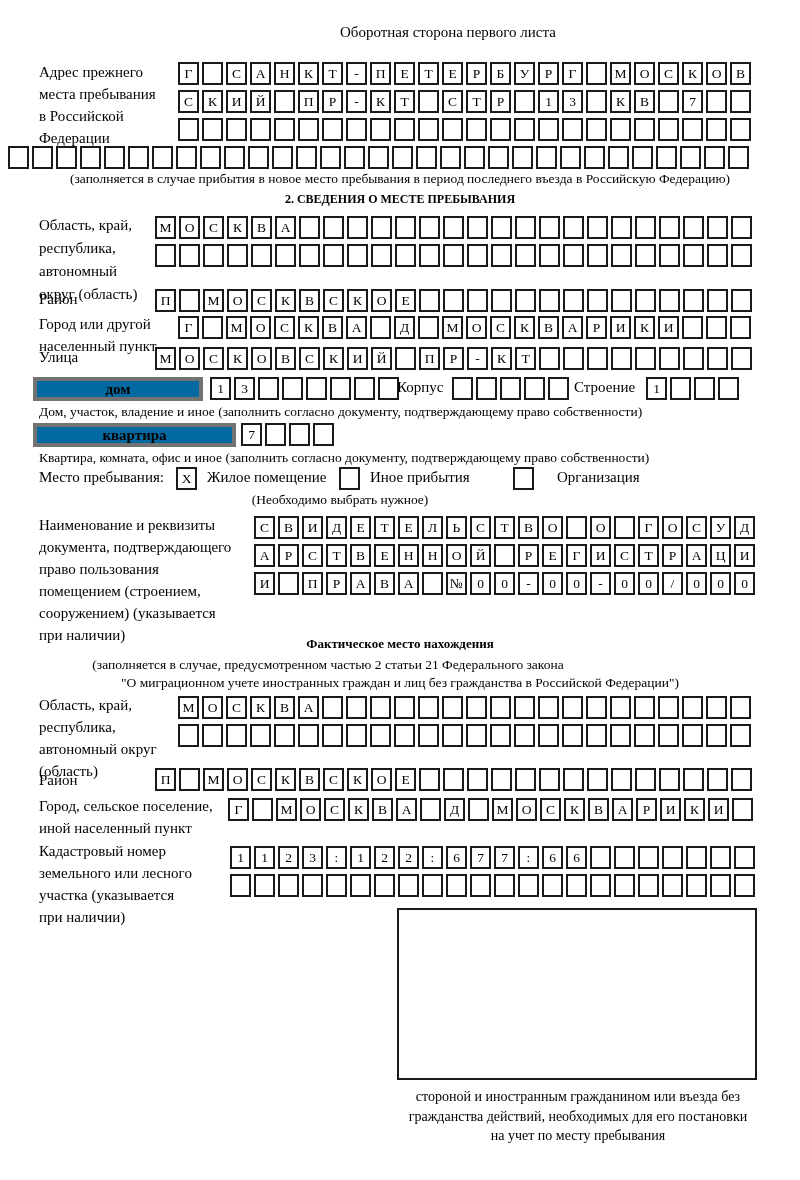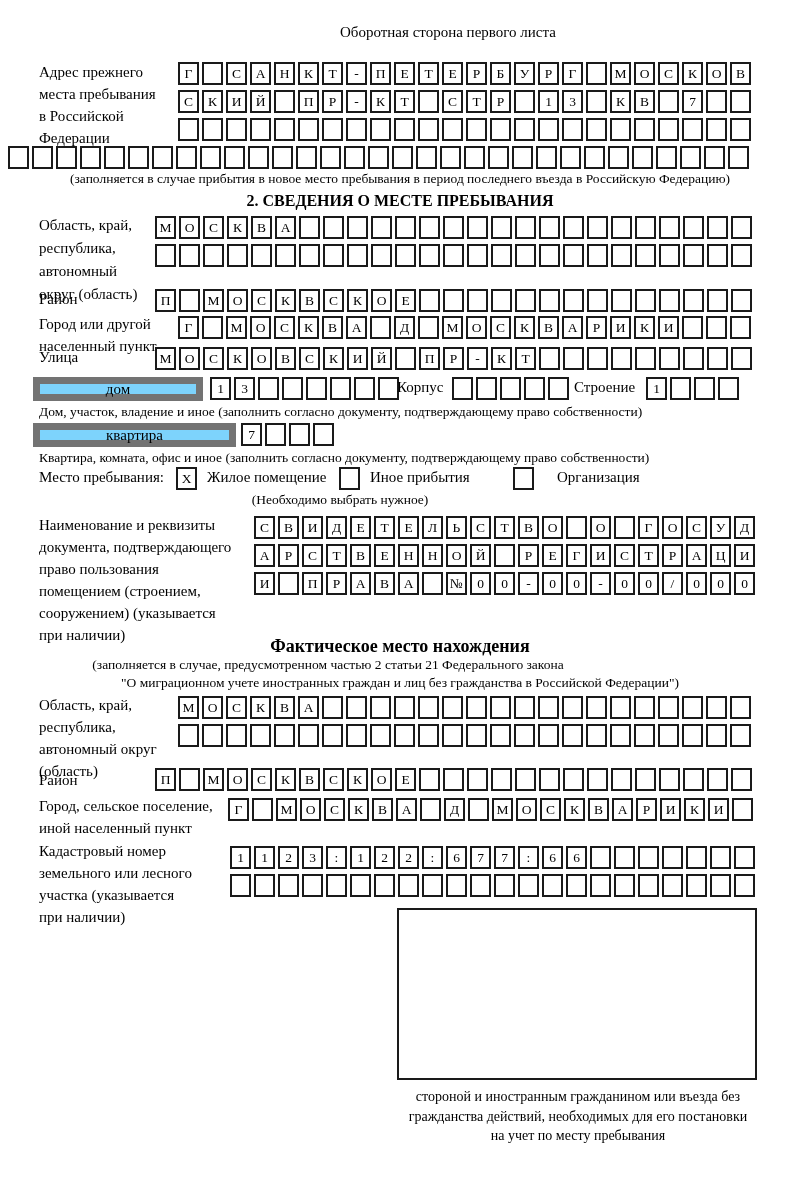--- a/index.html
+++ b/index.html
@@ -13,22 +13,22 @@
   .cbox{
     flex:0 0 21px;width:21px;height:23px;border:2px solid #1a1a1a;background:#fff;
     display:flex;align-items:center;justify-content:center;
     font-size:13.5px;line-height:1;
   }
   .lbl{font-size:15px;white-space:nowrap}
   .note{font-size:13.5px;white-space:nowrap}
   .center{text-align:center}
   .bold{font-weight:bold}
   .widebox{
-    position:absolute;border:7px solid #737373;background:#7dd3fc;
-    display:flex;align-items:center;justify-content:center;font-size:15px;
+    position:absolute;border:4px solid #737373;background:#0369a1;
+    display:flex;align-items:center;justify-content:center;font-size:15px;font-weight:bold;
   }
   .stamp{position:absolute;border:2px solid #1a1a1a;background:#fff}
 </style>
 </head>
 <body>
 
 <div class="abs lbl" style="left:340px;top:24px;width:400px;text-align:left">Оборотная сторона первого листа</div>
 
 <div class="abs lbl" style="left:39px;top:61px;line-height:22px">
   <div>Адрес прежнего</div>
@@ -142,21 +142,21 @@
     <span class="cbox"></span>
     <span class="cbox"></span>
     <span class="cbox"></span>
     <span class="cbox"></span>
     <span class="cbox"></span>
     <span class="cbox"></span>
     <span class="cbox"></span>
   </div>
 <div class="abs note center" style="left:0;top:171px;width:800px">(заполняется в случае прибытия в новое место пребывания в период последнего въезда в Российскую Федерацию)</div>
 
-<div class="abs bold center" style="left:0;top:192px;width:800px;font-size:16px">2. СВЕДЕНИЯ О МЕСТЕ ПРЕБЫВАНИЯ</div>
+<div class="abs bold center" style="left:0;top:192px;width:800px;font-size:12px">2. СВЕДЕНИЯ О МЕСТЕ ПРЕБЫВАНИЯ</div>
 
 <div class="abs lbl" style="left:39px;top:214px;line-height:23px">
   <div>Область, край,</div>
   <div>республика,</div>
   <div>автономный</div>
   <div>округ (область)</div>
 </div>
 <div class="boxrow" style="left:155px;top:216px">
     <span class="cbox">М</span>
     <span class="cbox">О</span>
@@ -418,21 +418,21 @@
     <span class="cbox">0</span>
     <span class="cbox">-</span>
     <span class="cbox">0</span>
     <span class="cbox">0</span>
     <span class="cbox">/</span>
     <span class="cbox">0</span>
     <span class="cbox">0</span>
     <span class="cbox">0</span>
   </div>
 
-<div class="abs bold center" style="left:0;top:636px;width:800px;font-size:18px">Фактическое место нахождения</div>
+<div class="abs bold center" style="left:0;top:636px;width:800px;font-size:13px">Фактическое место нахождения</div>
 <div class="abs note center" style="left:0;top:657px;width:656px">(заполняется в случае, предусмотренном частью 2 статьи 21 Федерального закона</div>
 <div class="abs note center" style="left:0;top:675px;width:800px">"О миграционном учете иностранных граждан и лиц без гражданства в Российской Федерации")</div>
 
 <div class="abs lbl" style="left:39px;top:694px;line-height:22px">
   <div>Область, край,</div>
   <div>республика,</div>
   <div>автономный округ</div>
   <div>(область)</div>
 </div>
 <div class="boxrow" style="left:178px;top:696px">

